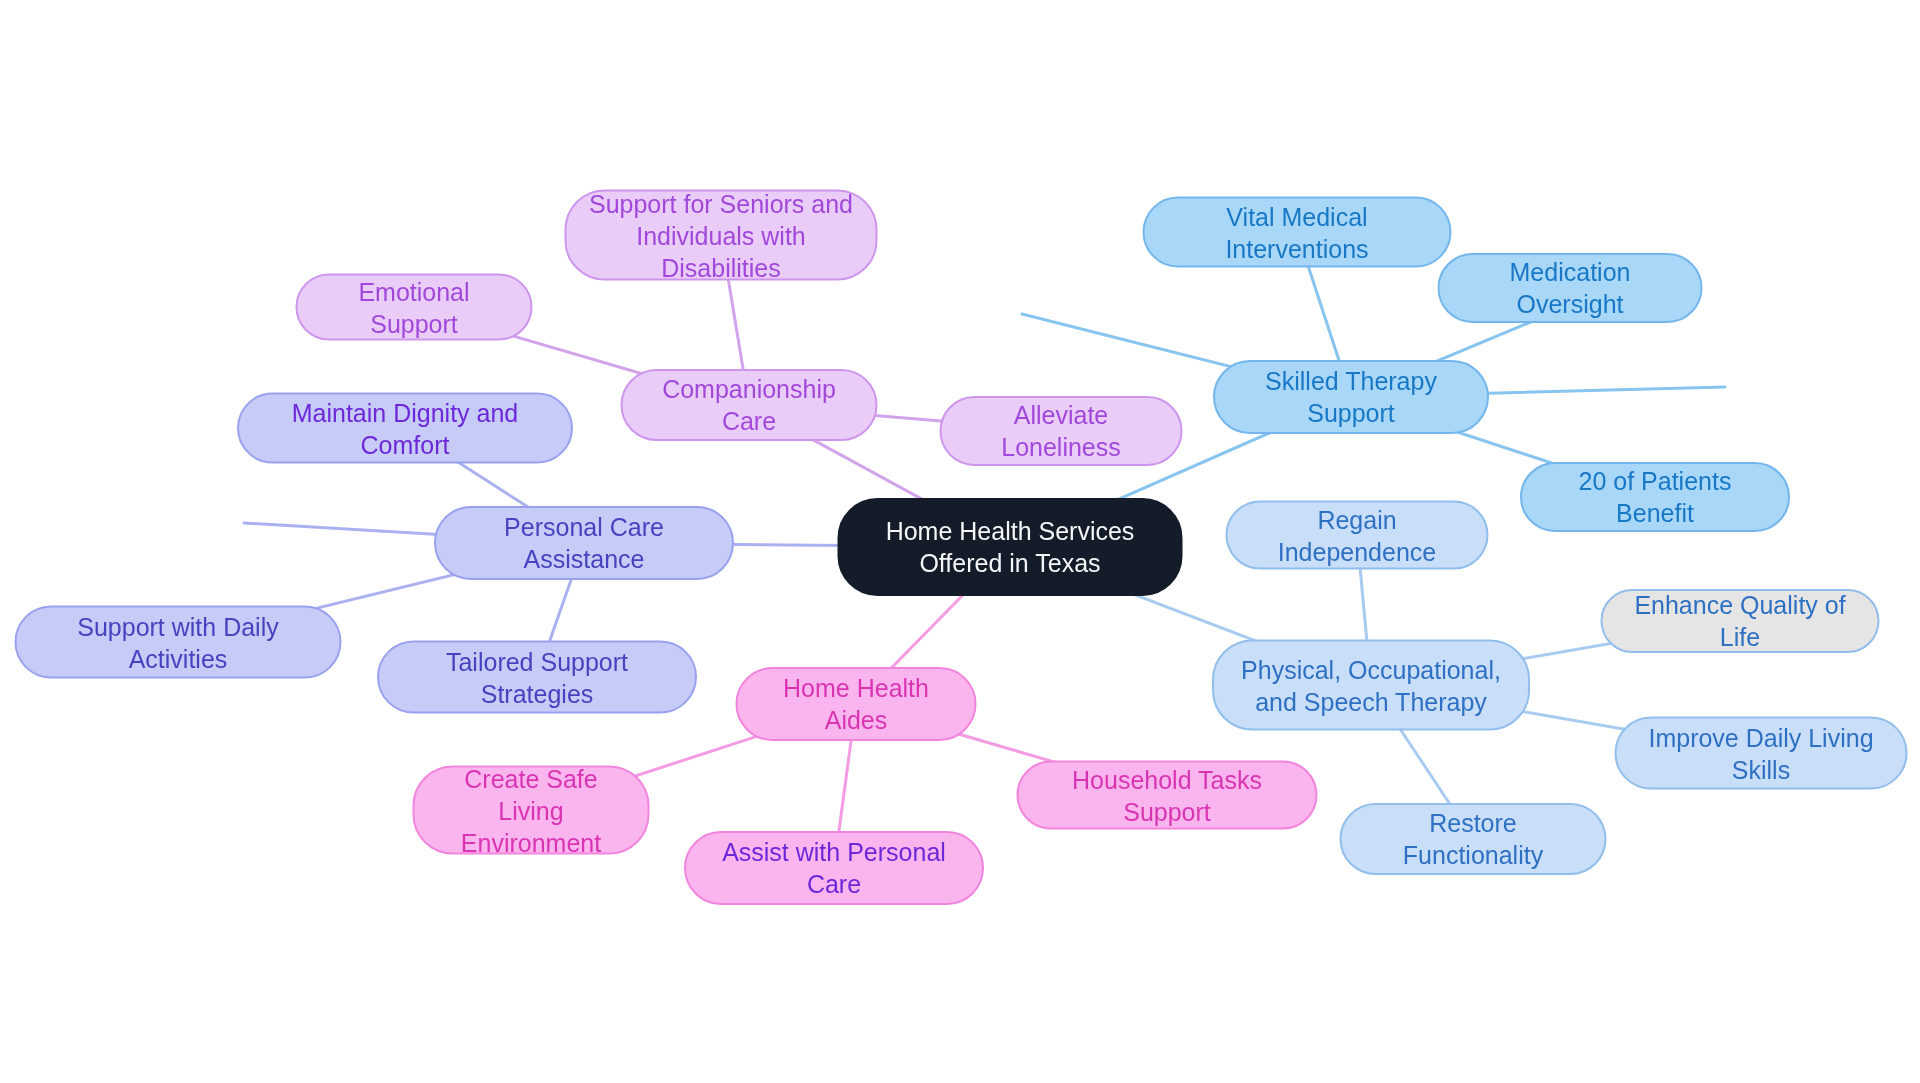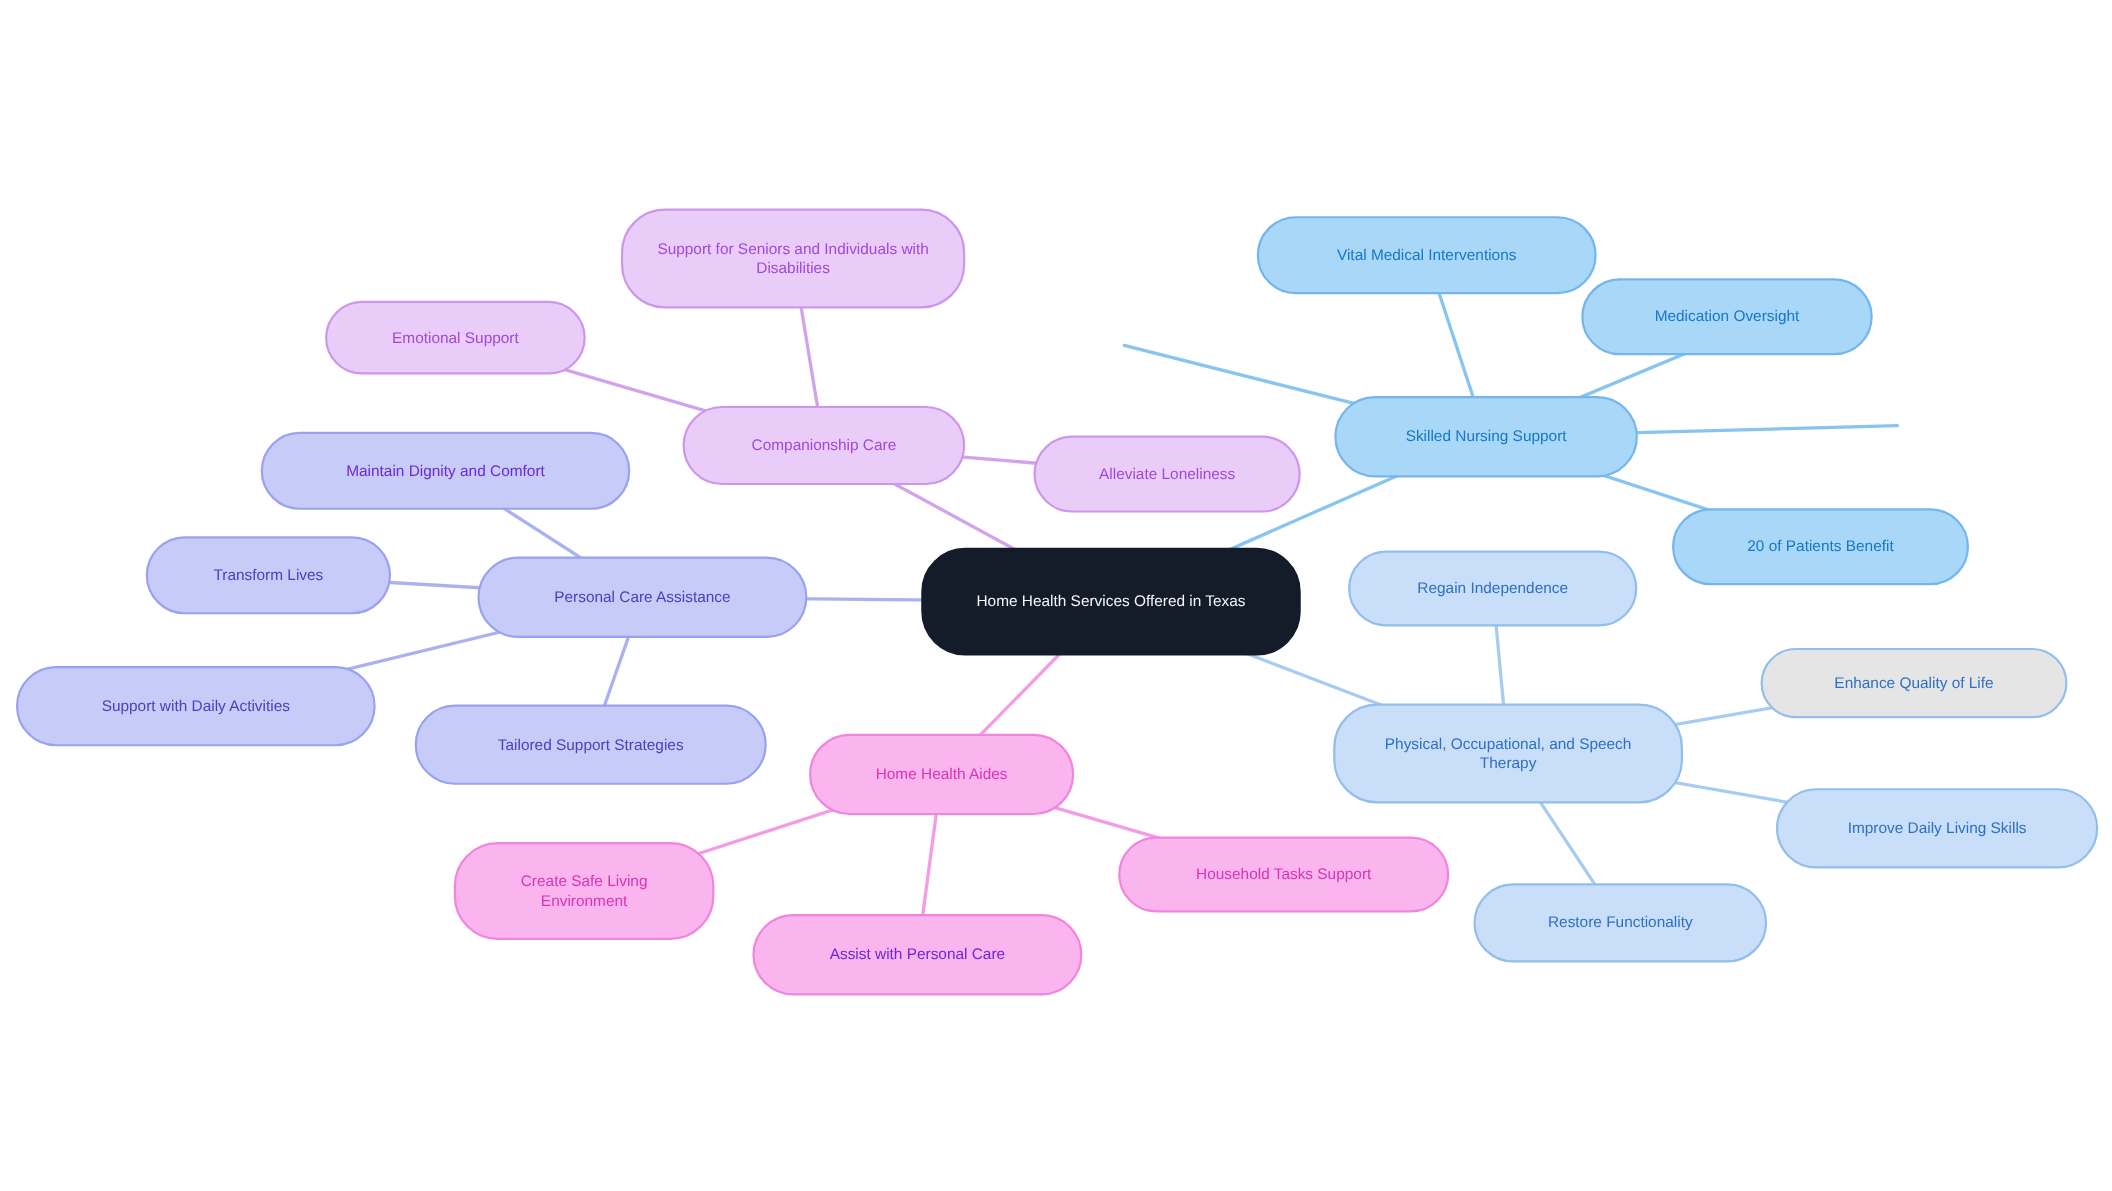--- a/index.html
+++ b/index.html
@@ -26,26 +26,25 @@
     position: absolute;
     left: 0; top: 0;
     width: 1920px;
     height: 1083px;
   }
   .node {
     position: absolute;
     transform: translate(-50%, -50%);
     display: flex;
     align-items: center;
-    justify-content: center;
     text-align: center;
     box-sizing: border-box;
     border: 2px solid transparent;
     border-radius: 40px;
-    font-size: 14px;
+    font-size: 25px;
     font-weight: 400;
     line-height: 1.28;
     padding: 6px 18px;
     white-space: normal;
     user-select: none;
   }
   .node span { display: block; }
 </style>
 </head>
 <body>
@@ -87,39 +86,36 @@
       <div class="node branch-companionship" style="left: 721px; top: 235px; width: 313px; height: 91px; background: rgb(233, 205, 248); border-color: rgb(205, 150, 236); color: rgb(161, 72, 219);">
         <span>Support for Seniors and Individuals with Disabilities</span>
       </div>
       <div class="node branch-companionship" style="left: 414px; top: 307px; width: 237px; height: 67px; background: rgb(233, 205, 248); border-color: rgb(205, 150, 236); color: rgb(161, 72, 219);">
         <span>Emotional Support</span>
       </div>
       <div class="node branch-companionship" style="left: 1061px; top: 431px; width: 243px; height: 70px; background: rgb(233, 205, 248); border-color: rgb(205, 150, 236); color: rgb(161, 72, 219);">
         <span>Alleviate Loneliness</span>
       </div>
       <div class="node branch-skilled" style="left: 1351px; top: 397px; width: 276px; height: 74px; background: rgb(168, 215, 248); border-color: rgb(116, 182, 236); color: rgb(24, 120, 198);">
-        <span>Skilled Nursing Support</span>
+        <span>Skilled Therapy Support</span>
       </div>
       <div class="node branch-skilled" style="left: 1297px; top: 232px; width: 309px; height: 71px; background: rgb(168, 215, 248); border-color: rgb(116, 182, 236); color: rgb(24, 120, 198);">
         <span>Vital Medical Interventions</span>
       </div>
       <div class="node branch-skilled" style="left: 1570px; top: 288px; width: 265px; height: 70px; background: rgb(168, 215, 248); border-color: rgb(116, 182, 236); color: rgb(24, 120, 198);">
         <span>Medication Oversight</span>
       </div>
       <div class="node branch-skilled" style="left: 1655px; top: 497px; width: 270px; height: 70px; background: rgb(168, 215, 248); border-color: rgb(116, 182, 236); color: rgb(24, 120, 198);">
         <span>20 of Patients Benefit</span>
       </div>
       <div class="node branch-personal" style="left: 584px; top: 543px; width: 300px; height: 74px; background: rgb(198, 203, 247); border-color: rgb(153, 162, 239); color: rgb(70, 67, 192);">
         <span>Personal Care Assistance</span>
       </div>
       <div class="node branch-personal" style="left: 405px; top: 428px; width: 336px; height: 71px; background: rgb(198, 203, 247); border-color: rgb(153, 162, 239); color: #6d28d9;">
         <span>Maintain Dignity and Comfort</span>
-      </div>
-      <div class="node branch-personal" style="left: 244px; top: 523px; width: 223px; height: 71px; background: rgb(198, 203, 247); border-color: rgb(153, 162, 239); color: rgb(70, 67, 192);">
-        <span>Transform Lives</span>
       </div>
       <div class="node branch-personal" style="left: 178px; top: 642px; width: 327px; height: 73px; background: rgb(198, 203, 247); border-color: rgb(153, 162, 239); color: rgb(70, 67, 192);">
         <span>Support with Daily Activities</span>
       </div>
       <div class="node branch-personal" style="left: 537px; top: 677px; width: 320px; height: 73px; background: rgb(198, 203, 247); border-color: rgb(153, 162, 239); color: rgb(70, 67, 192);">
         <span>Tailored Support Strategies</span>
       </div>
       <div class="node branch-aides" style="left: 856px; top: 704px; width: 241px; height: 74px; background: rgb(250, 180, 238); border-color: rgb(241, 133, 221); color: rgb(217, 53, 178);">
         <span>Home Health Aides</span>
       </div>

